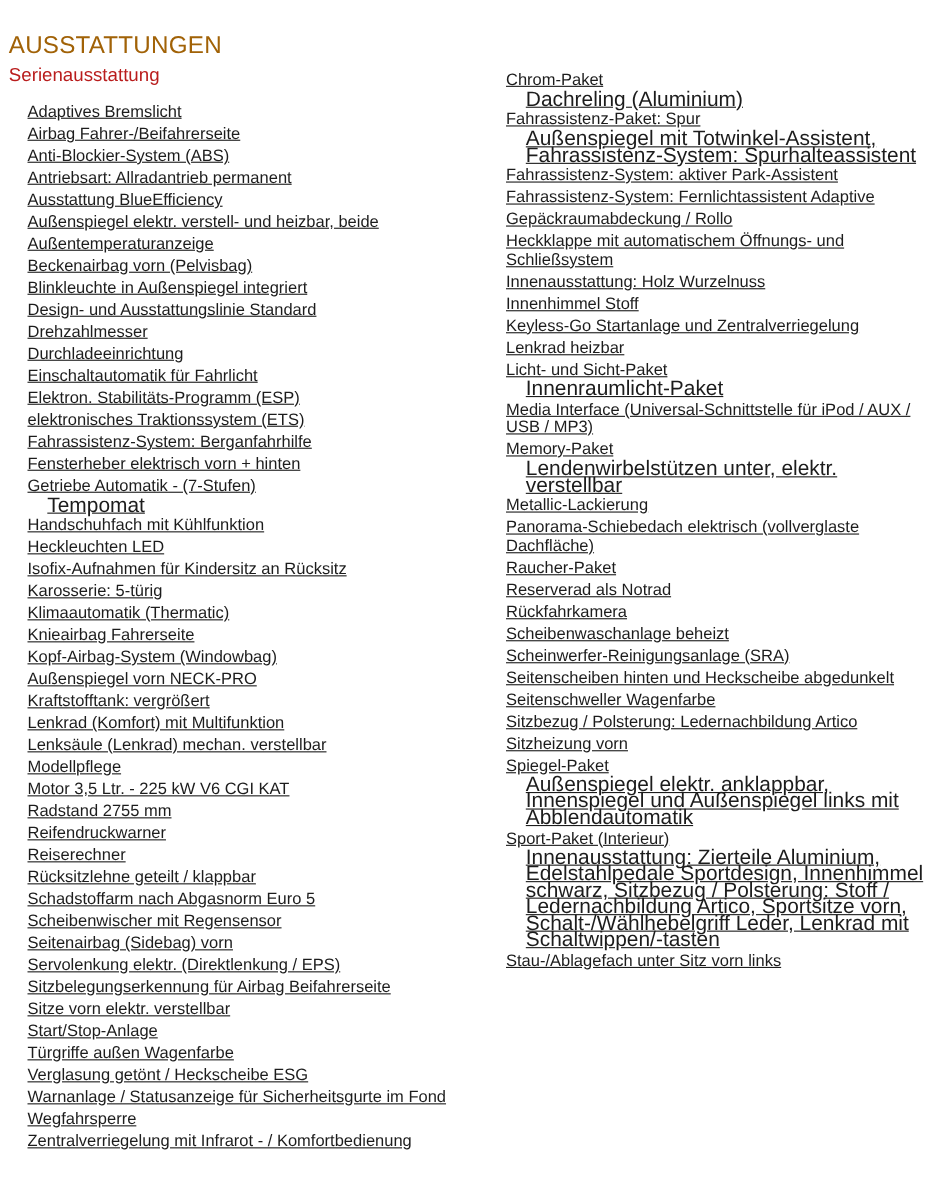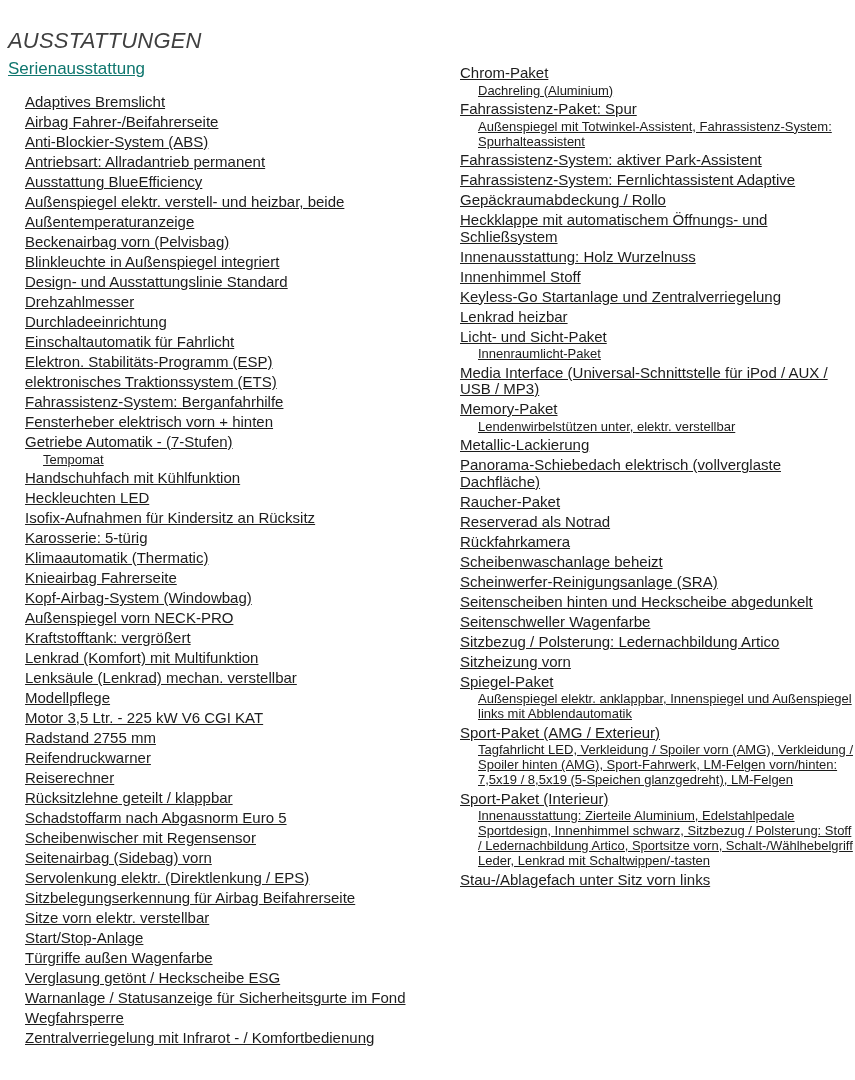--- a/index.html
+++ b/index.html
@@ -25,32 +25,32 @@
   .col-left  { left:25px;  top:94px; width:422px; }
   .col-right { left:460px; top:65px; width:393px; }
 
   .item {
     font-size:15px;
     line-height:16.5px;
     margin-bottom:3.5px;
   }
   .item .label { display:block; }
   .sub {
-    font-size:13px;
+    font-size:19px;
     line-height:15px;
     padding-left:18px;
     margin-top:1px;
   }
 </style>
 </head>
 <body style="color: rgb(28, 28, 28);">
 
 <div class="page">
-  <h1 class="page-title" style="color: #404040; font-style: italic;">AUSSTATTUNGEN</h1>
-  <div class="page-subtitle" style="color: #0f766e; text-decoration: underline;">Serienausstattung</div>
+  <h1 class="page-title" style="color: #a16207;">AUSSTATTUNGEN</h1>
+  <div class="page-subtitle" style="color: #b91c1c;">Serienausstattung</div>
 
   <div class="col col-left" id="left-list">
       <div class="item">
         <span class="label">Adaptives Bremslicht</span>
       </div>
       <div class="item">
         <span class="label">Airbag Fahrer-/Beifahrerseite</span>
       </div>
       <div class="item">
         <span class="label">Anti-Blockier-System (ABS)</span>
@@ -265,24 +265,20 @@
         <span class="label">Sitzbezug / Polsterung: Ledernachbildung Artico</span>
       </div>
       <div class="item">
         <span class="label">Sitzheizung vorn</span>
       </div>
       <div class="item">
         <span class="label">Spiegel-Paket</span>
         <div class="sub">Außenspiegel elektr. anklappbar, Innenspiegel und Außenspiegel links mit Abblendautomatik</div>
       </div>
       <div class="item">
-        <span class="label">Sport-Paket (AMG / Exterieur)</span>
-        <div class="sub">Tagfahrlicht LED, Verkleidung / Spoiler vorn (AMG), Verkleidung / Spoiler hinten (AMG), Sport-Fahrwerk, LM-Felgen vorn/hinten: 7,5x19 / 8,5x19 (5-Speichen glanzgedreht), LM-Felgen</div>
-      </div>
-      <div class="item">
         <span class="label">Sport-Paket (Interieur)</span>
         <div class="sub">Innenausstattung: Zierteile Aluminium, Edelstahlpedale Sportdesign, Innenhimmel schwarz, Sitzbezug / Polsterung: Stoff / Ledernachbildung Artico, Sportsitze vorn, Schalt-/Wählhebelgriff Leder, Lenkrad mit Schaltwippen/-tasten</div>
       </div>
       <div class="item">
         <span class="label">Stau-/Ablagefach unter Sitz vorn links</span>
       </div>
     </div>
 </div>
 
 </body></html>

